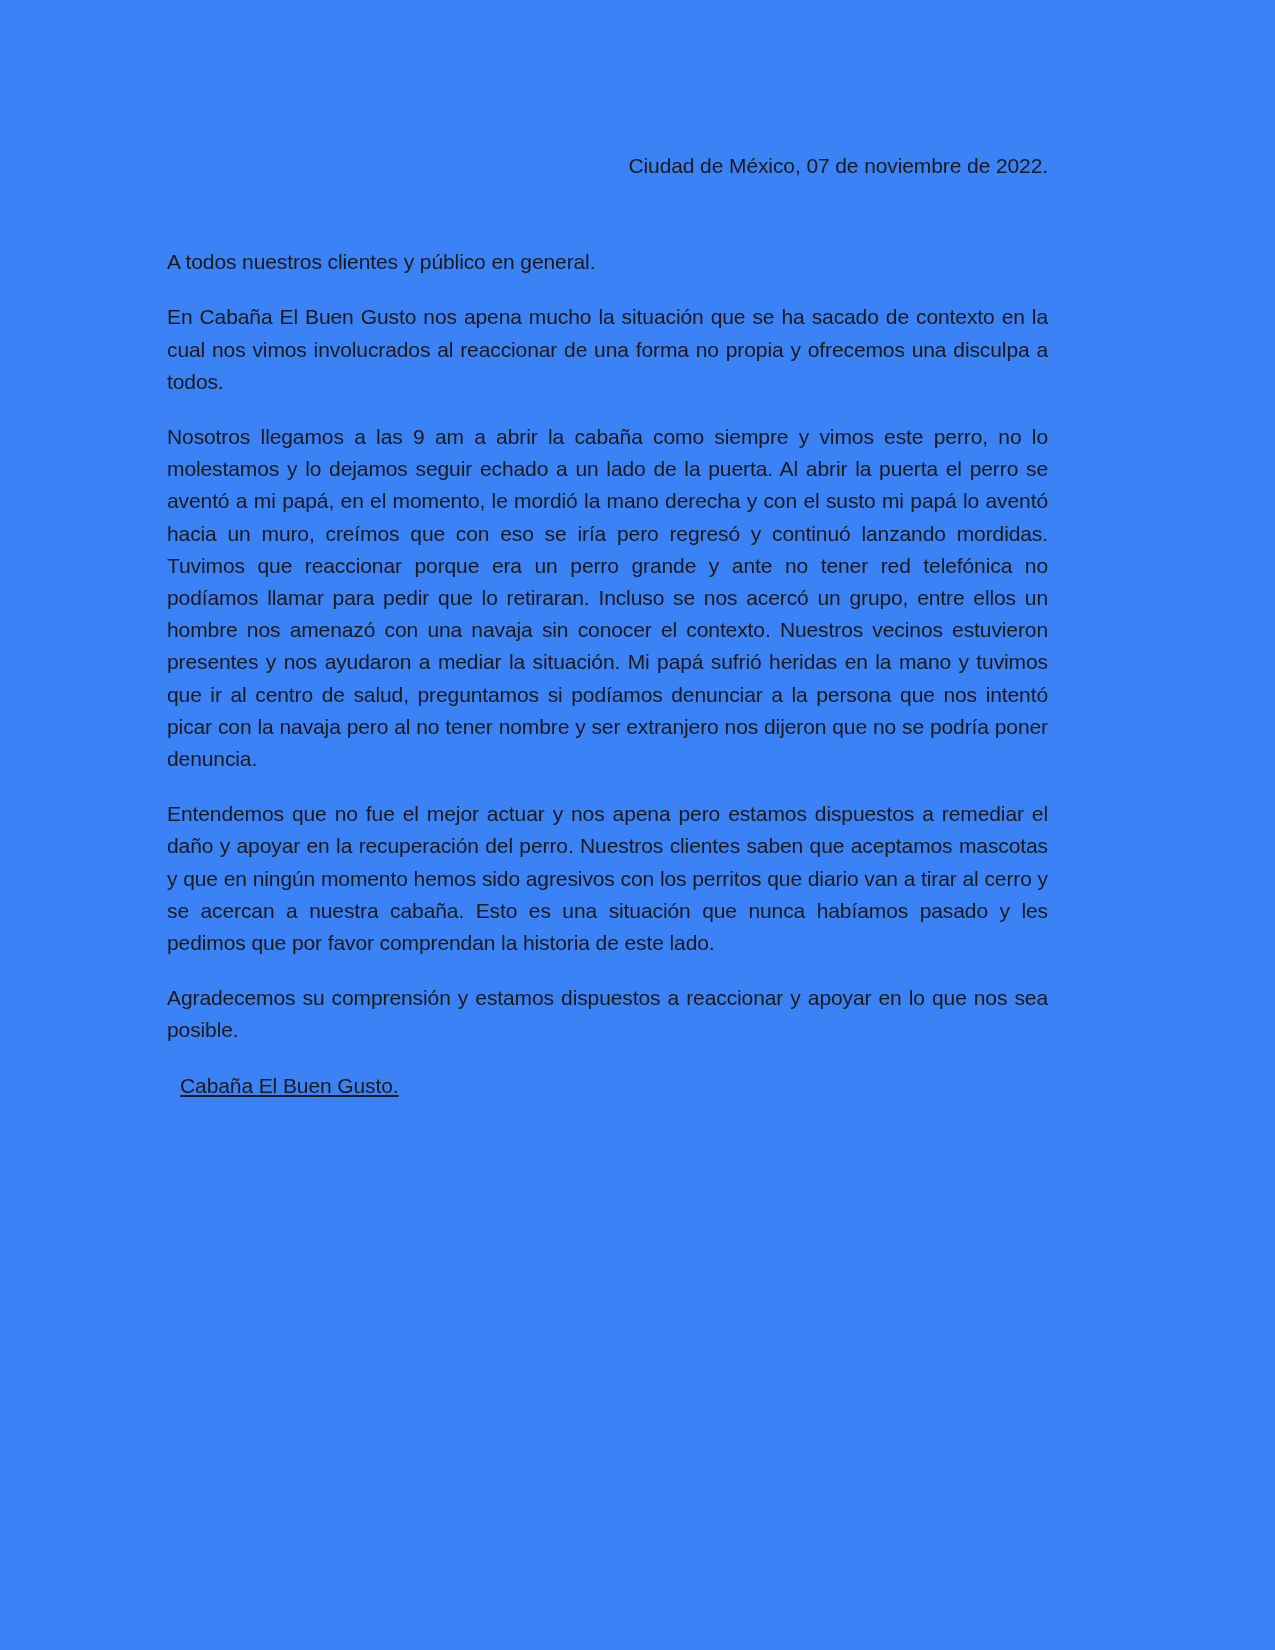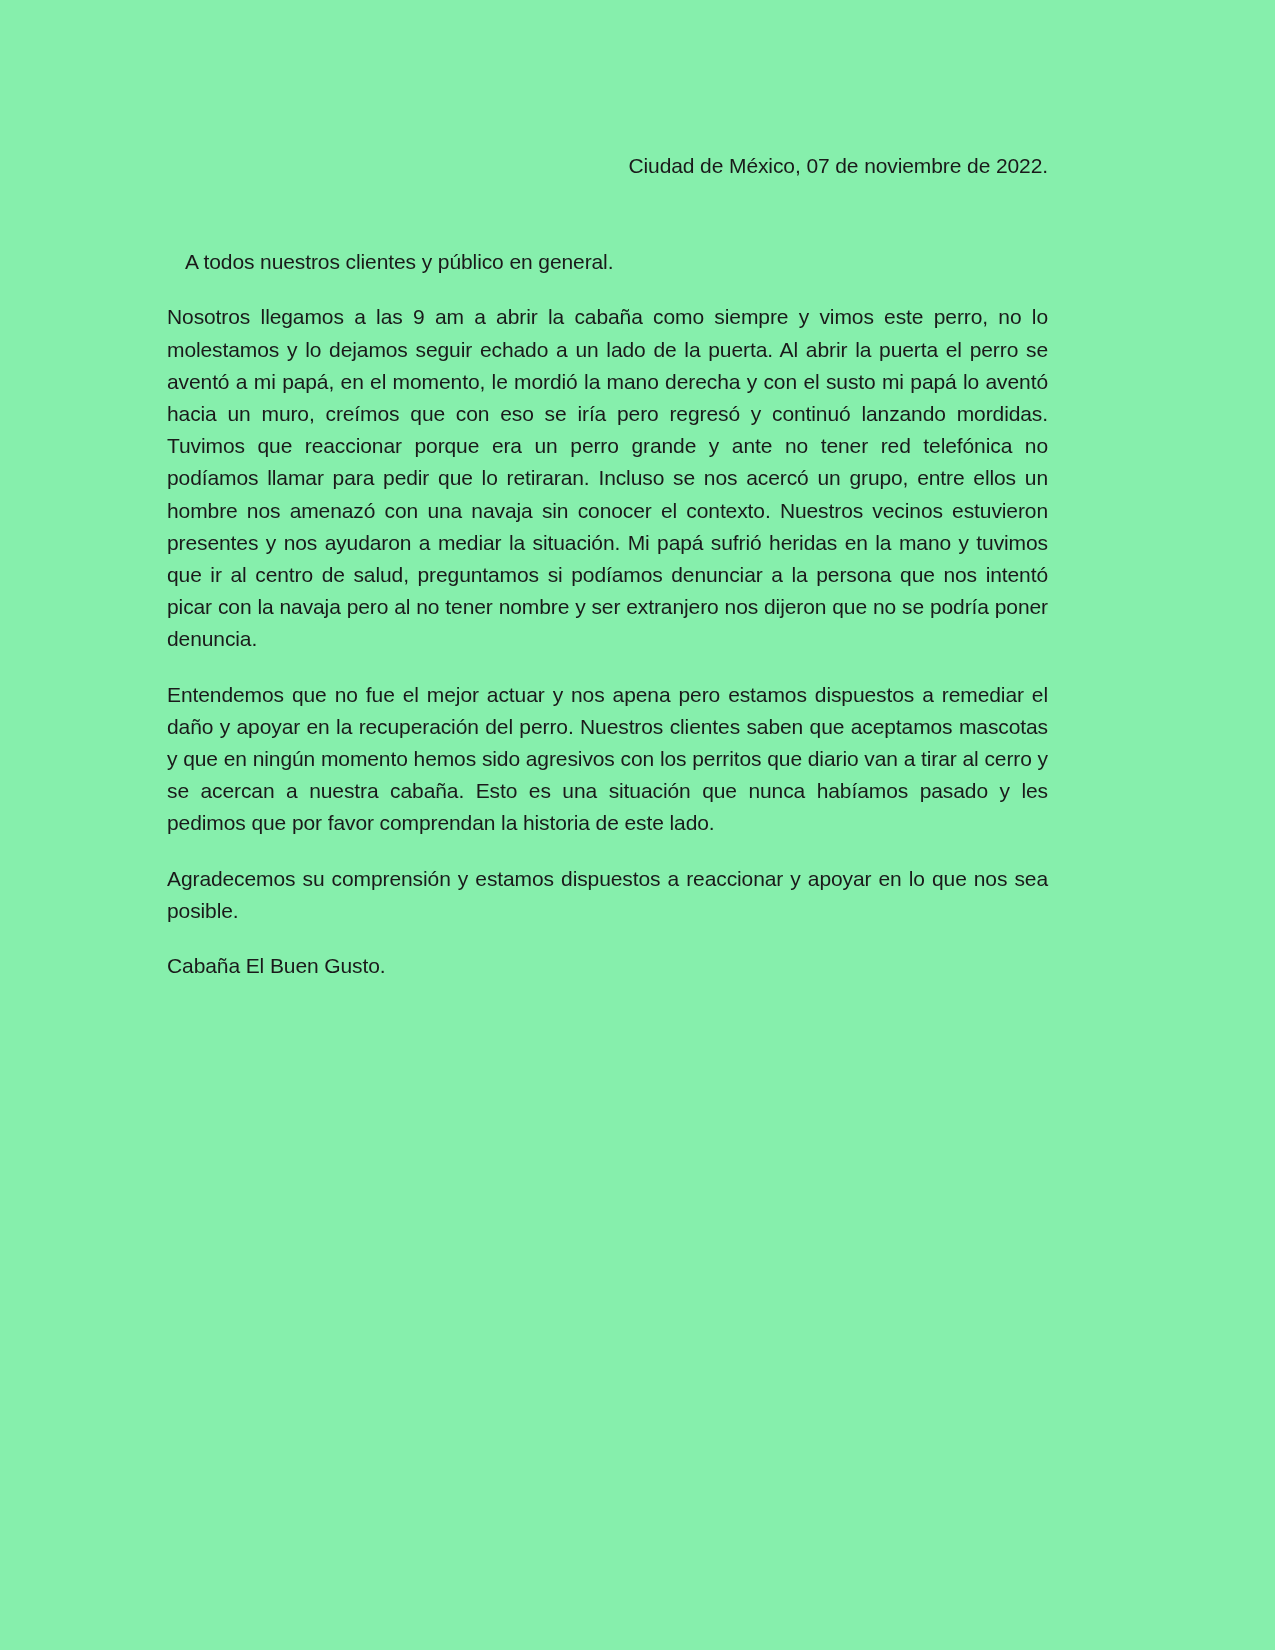--- a/index.html
+++ b/index.html
@@ -4,56 +4,58 @@
 <style>
   html, body {
     margin: 0;
     padding: 0;
     background: #ffffff;
   }
   .page {
     position: relative;
     width: 1275px;
     height: 1650px;
-    background: #86efac;
+    background: #3b82f6;
     overflow: hidden;
     font-family: "Liberation Sans", "DejaVu Sans", sans-serif;
     color: #1a1a1a;
   }
   .content {
     position: absolute;
     left: 167px;
     top: 150px;
     width: 881px;
     font-size: 21px;
     line-height: 32.2px;
     letter-spacing: -0.1px;
   }
   .dateline {
     text-align: right;
     margin: 0 0 64px 0;
   }
   .salutation {
-    margin: 0 0 23px 18px;
+    margin: 0 0 23px 0;
   }
   p.body-par {
     margin: 0 0 23px 0;
     text-align: justify;
     text-justify: inter-word;
     hyphens: none;
   }
   .signature {
-    margin: 0;
+    margin: 13px;
+    text-decoration: underline;
   }
 </style>
 </head>
 <body>
 
 <div class="page">
   <div class="content">
     <div class="dateline">Ciudad de México, 07 de noviembre de 2022.</div>
     <div class="salutation">A todos nuestros clientes y público en general.</div>
+    <p class="body-par">En Cabaña El Buen Gusto nos apena mucho la situación que se ha sacado de contexto en la cual nos vimos involucrados al reaccionar de una forma no propia y ofrecemos una disculpa a todos.</p>
     <p class="body-par">Nosotros llegamos a las 9 am a abrir la cabaña como siempre y vimos este perro, no lo molestamos y lo dejamos seguir echado a un lado de la puerta. Al abrir la puerta el perro se aventó a mi papá, en el momento, le mordió la mano derecha y con el susto mi papá lo aventó hacia un muro, creímos que con eso se iría pero regresó y continuó lanzando mordidas. Tuvimos que reaccionar porque era un perro grande y ante no tener red telefónica no podíamos llamar para pedir que lo retiraran. Incluso se nos acercó un grupo, entre ellos un hombre nos amenazó con una navaja sin conocer el contexto. Nuestros vecinos estuvieron presentes y nos ayudaron a mediar la situación. Mi papá sufrió heridas en la mano y tuvimos que ir al centro de salud, preguntamos si podíamos denunciar a la persona que nos intentó picar con la navaja pero al no tener nombre y ser extranjero nos dijeron que no se podría poner denuncia.</p>
     <p class="body-par">Entendemos que no fue el mejor actuar y nos apena pero estamos dispuestos a remediar el daño y apoyar en la recuperación del perro. Nuestros clientes saben que aceptamos mascotas y que en ningún momento hemos sido agresivos con los perritos que diario van a tirar al cerro y se acercan a nuestra cabaña. Esto es una situación que nunca habíamos pasado y les pedimos que por favor comprendan la historia de este lado.</p>
     <p class="body-par">Agradecemos su comprensión y estamos dispuestos a reaccionar y apoyar en lo que nos sea posible.</p>
     <div class="signature">Cabaña El Buen Gusto.</div>
   </div>
 </div>
 
 </body></html>

